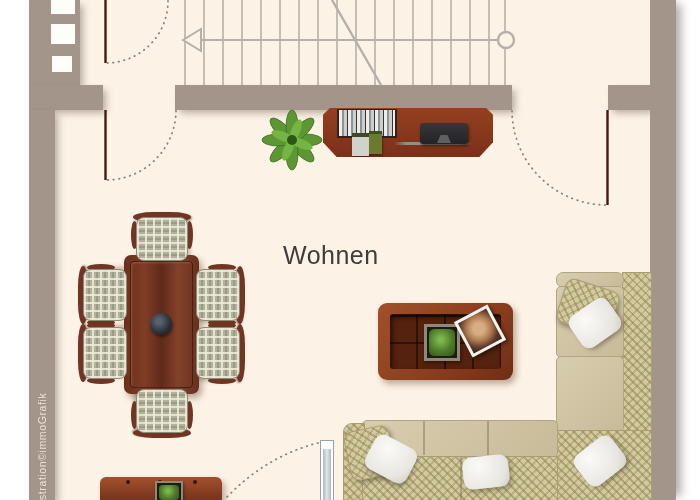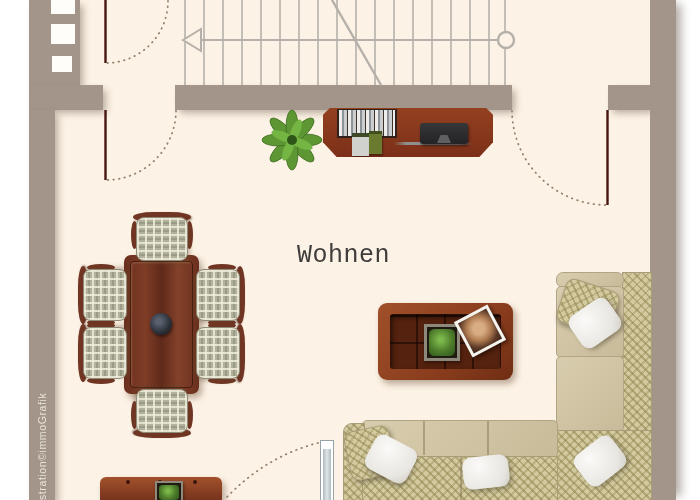--- a/index.html
+++ b/index.html
@@ -235,16 +235,16 @@
     <div class="abs knob" style="left:93px;top:3px;"></div>
     <div class="abs sq-planter" style="left:55px;top:4px;width:24px;height:19px;border-width:2px;">
         <div class="plantblob"></div>
       </div>
   </div>
 
   <div class="abs" id="terrace-door" style="left:320px;top:440px;width:12px;height:60px;">
     <div class="glass"></div>
   </div>
 
-  <div class="abs" id="room-label" style="left:297px;top:241px;font-family:Liberation Mono, monospace;">Wohnen</div>
+  <div class="abs" id="room-label" style="left:283px;top:241px;">Wohnen</div>
   <div class="abs" id="watermark" style="left:36px;top:500px;">stration©immoGrafik</div>
 
 </div>
 
 </body></html>

